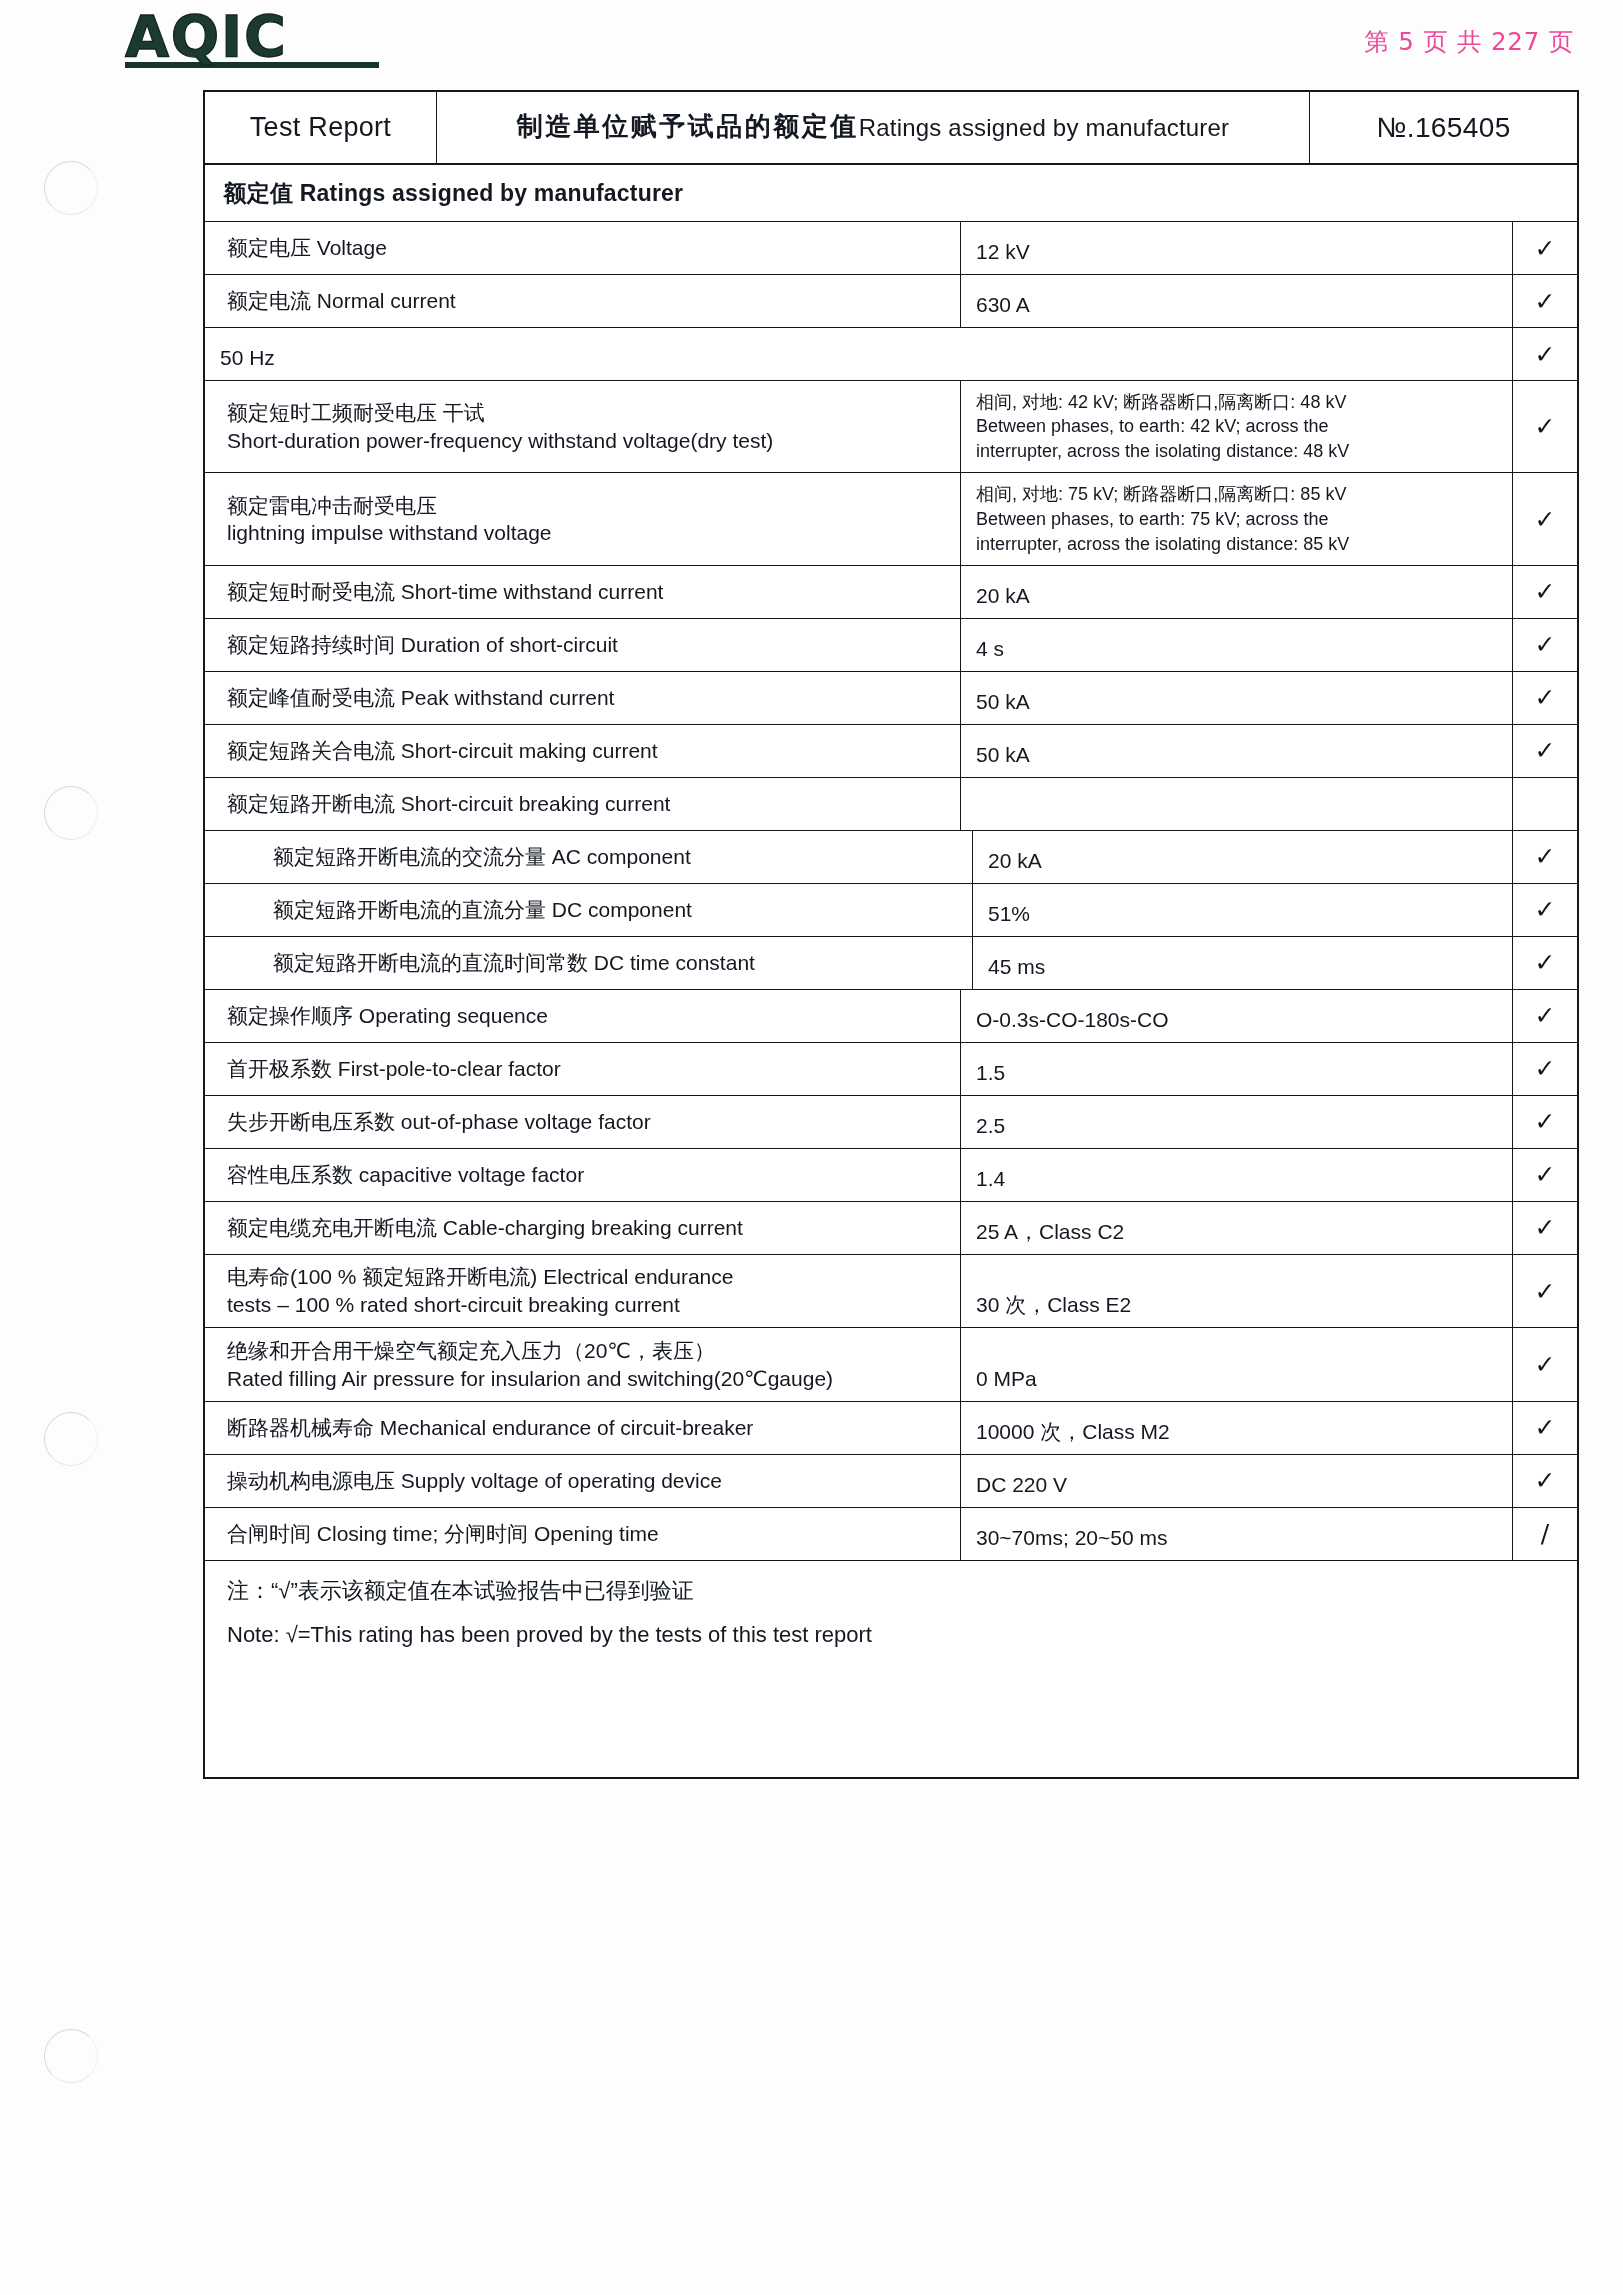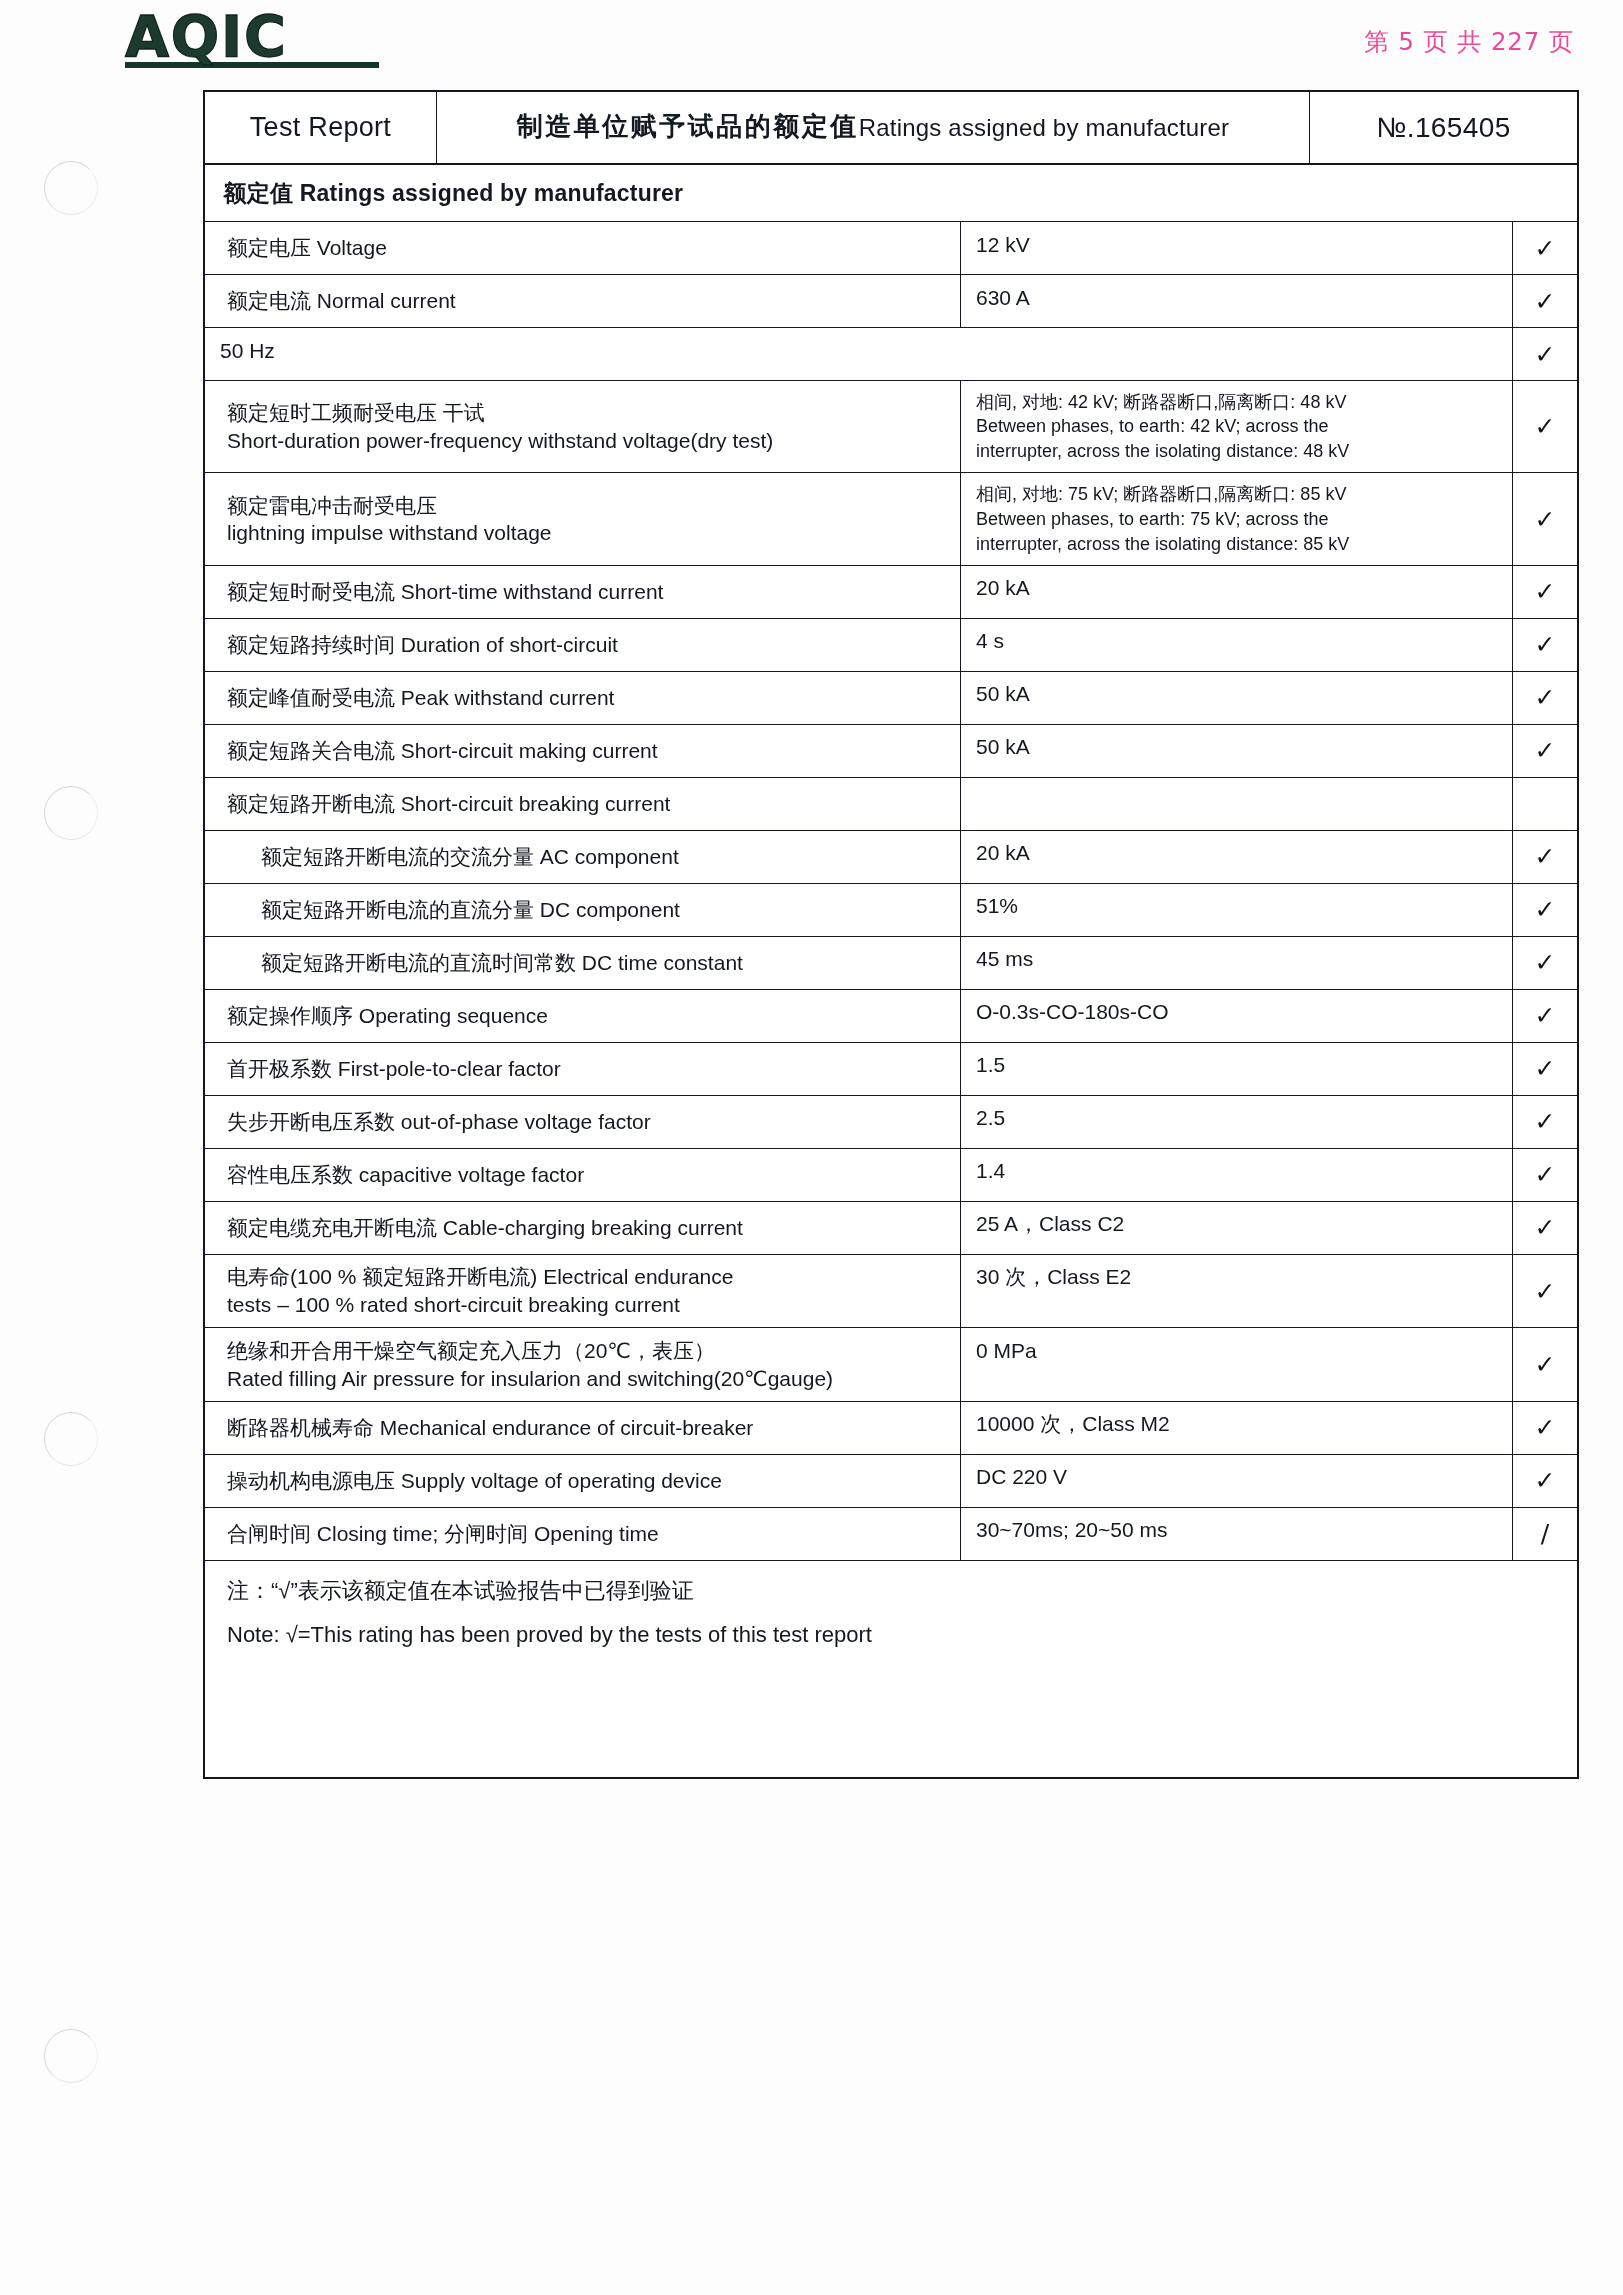--- a/index.html
+++ b/index.html
@@ -155,30 +155,30 @@
     width: 756px;
     box-sizing: border-box;
     border-right: 1.7px solid #14181e;
     padding: 8.5px 10px 8.5px 22px;
     display: flex;
     flex-direction: column;
     justify-content: center;
     font-size: 21px;
     line-height: 1.32;
   }
-  .cell-label.indent { padding-left: 56px; }
+  .cell-label.indent { padding-left: 56px; margin-left: 12px; }
 
   .cell-value {
     flex: 1;
     box-sizing: border-box;
     border-right: 1.7px solid #14181e;
     padding: 8.5px 10px 8.5px 15px;
     display: flex;
     flex-direction: column;
-    justify-content: flex-start;
+    justify-content: flex-end;
     font-size: 21px;
     line-height: 1.32;
   }
   .cell-value.small {
     font-size: 18px;
     line-height: 1.38;
   }
 
   .cell-check {
     width: 64px;

